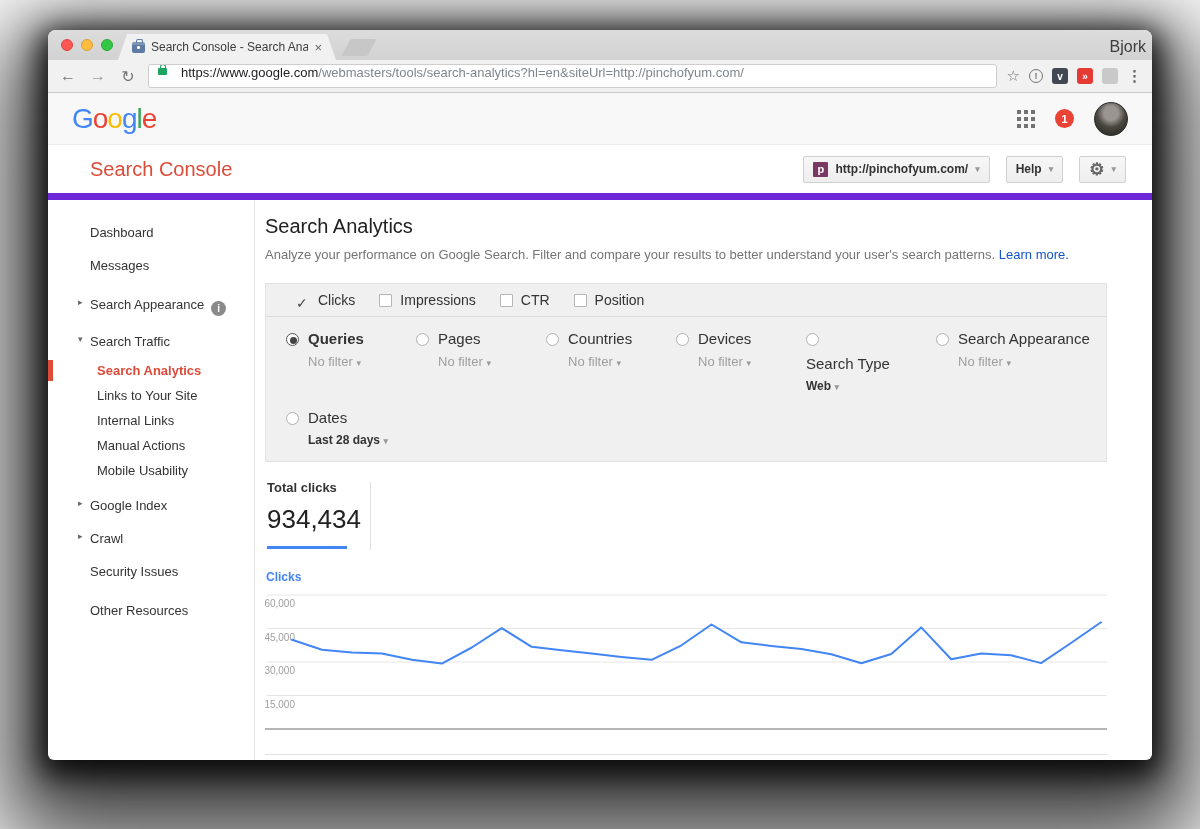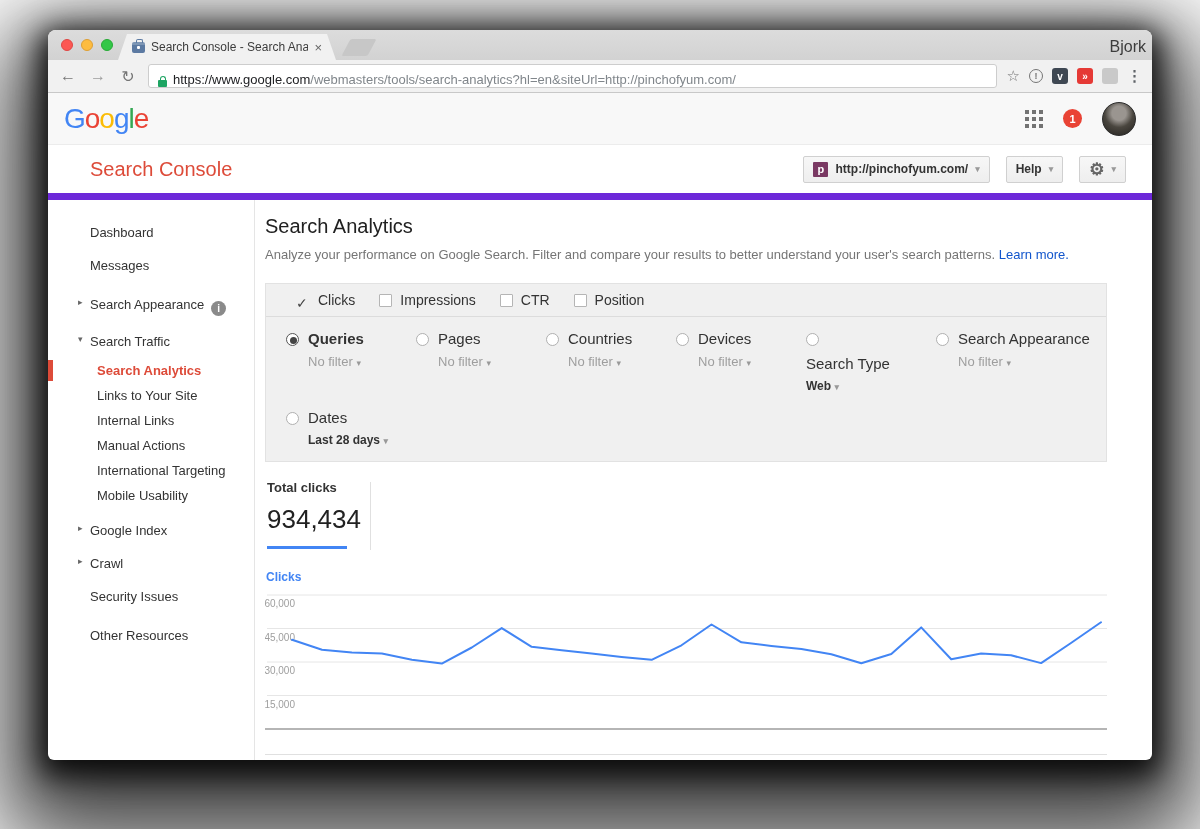--- a/index.html
+++ b/index.html
@@ -28,37 +28,37 @@
   .sc-fav::after{ content:""; position:absolute; left:5px; top:4px; width:3px; height:3px; background:#fff; border-radius:1px; }
   .tab-title{ font-size:12px; color:#3c3c3c; white-space:nowrap; overflow:hidden; max-width:160px; }
   .tab-close{ font-size:13px; color:#666; margin-left:auto; cursor:default; }
   .newtab{ width:26px; height:17px; margin:0 0 4px 10px; background:#c7c7c7; border-radius:2px; transform:skewX(-28deg); }
   .profile-name{ position:absolute; right:6px; top:8px; font-size:16px; color:#3c3c3c; }
 
   
   .toolbar{ height:33px; background:#f1f1f1; border-bottom:1px solid #c8c8c8; display:flex; align-items:center; padding:0 10px; gap:10px; flex:0 0 auto; }
   .nav-ic{ font-size:16px; color:#757575; width:20px; text-align:center; }
   .nav-ic.fwd{ color:#9d9d9d; }
-  .omnibox{ flex:1; height:24px; background:#fff; border:1px solid #cdcdcd; border-radius:3px; display:flex; align-items:flex-end; padding:0 9px; gap:6px; overflow:hidden; }
+  .omnibox{ flex:1; height:24px; background:#fff; border:1px solid #cdcdcd; border-radius:3px; display:flex; align-items:flex-start; padding:0 9px; gap:14px; overflow:hidden; }
   .lock{ width:9px; height:7px; background:#1da462; border-radius:1px; position:relative; flex:0 0 auto; margin-top:3px; }
   .lock::before{ content:""; position:absolute; top:-4px; left:1.5px; width:4px; height:4px; border:1.5px solid #1da462; border-bottom:none; border-radius:3px 3px 0 0; }
   .url{ font-size:13px; white-space:nowrap; overflow:hidden; }
   .url .host{ color:#202124; }
   .url .path{ color:#80868b; }
   .bar-icons{ display:flex; align-items:center; gap:9px; }
   .star{ font-size:15px; color:#757575; }
   .info-ic{ width:14px; height:14px; border:1.5px solid #757575; border-radius:50%; color:#757575; font-size:9px; font-weight:bold; display:flex; align-items:center; justify-content:center; }
   .ext{ width:16px; height:16px; border-radius:3px; color:#fff; font-size:10px; font-weight:bold; display:flex; align-items:center; justify-content:center; }
   .ext.pocket{ background:#3e4752; }
   .ext.red{ background:#e53935; }
   .ext.gray{ background:#c9c9c9; }
   .dots{ font-size:15px; color:#5f6368; font-weight:bold; }
 
   
-  .gbar{ height:52px; background:#f8f8f8; border-bottom:1px solid #ececec; display:flex; align-items:center; padding:0 16px; flex:0 0 auto; }
+  .gbar{ height:52px; background:#f8f8f8; border-bottom:1px solid #ececec; display:flex; align-items:center; padding:0 24px; flex:0 0 auto; }
   .glogo{ font-size:28px; letter-spacing:-1px; }
   .glogo span{ font-weight:normal; }
   .g1,.g4{ color:#4285F4; } .g2,.g6{ color:#EA4335; } .g3{ color:#FBBC05; } .g5{ color:#34A853; }
   .gbar-right{ margin-left:auto; display:flex; align-items:center; gap:20px; }
   .apps-grid{ display:grid; grid-template-columns:repeat(3,4px); grid-gap:3px; }
   .apps-grid i{ width:4px; height:4px; background:#737373; }
   .notif-badge{ width:19px; height:19px; border-radius:50%; background:#e94335; color:#fff; font-size:11px; font-weight:bold; display:flex; align-items:center; justify-content:center; }
   .avatar{ width:34px; height:34px; border-radius:50%; background:radial-gradient(circle at 50% 32%, #9a9590 0 26%, #4a463f 52%, #23211e 100%); border:1px solid #2b2b2b; }
 
   
@@ -208,21 +208,20 @@
     <nav class="sidebar">
       <ul class="snav">
         <li class="toplevel"><span>Dashboard</span></li>
         <li class="toplevel"><span>Messages</span></li>
         <li class="toplevel spaced"><span class="arrow">▸</span><span>Search Appearance</span><i class="info-badge">i</i></li>
         <li class="toplevel"><span class="arrow">▾</span><span>Search Traffic</span></li>
         <li class="sub selected"><span>Search Analytics</span></li>
         <li class="sub"><span>Links to Your Site</span></li>
         <li class="sub"><span>Internal Links</span></li>
         <li class="sub"><span>Manual Actions</span></li>
-        <li class="sub"><span>International Targeting</span></li>
         <li class="sub"><span>Mobile Usability</span></li>
         <li class="toplevel spaced"><span class="arrow">▸</span><span>Google Index</span></li>
         <li class="toplevel"><span class="arrow">▸</span><span>Crawl</span></li>
         <li class="toplevel"><span>Security Issues</span></li>
         <li class="toplevel spaced"><span>Other Resources</span></li>
       </ul>
     </nav>
 
     <main class="main">
       <h1 class="page-title">Search Analytics</h1>

